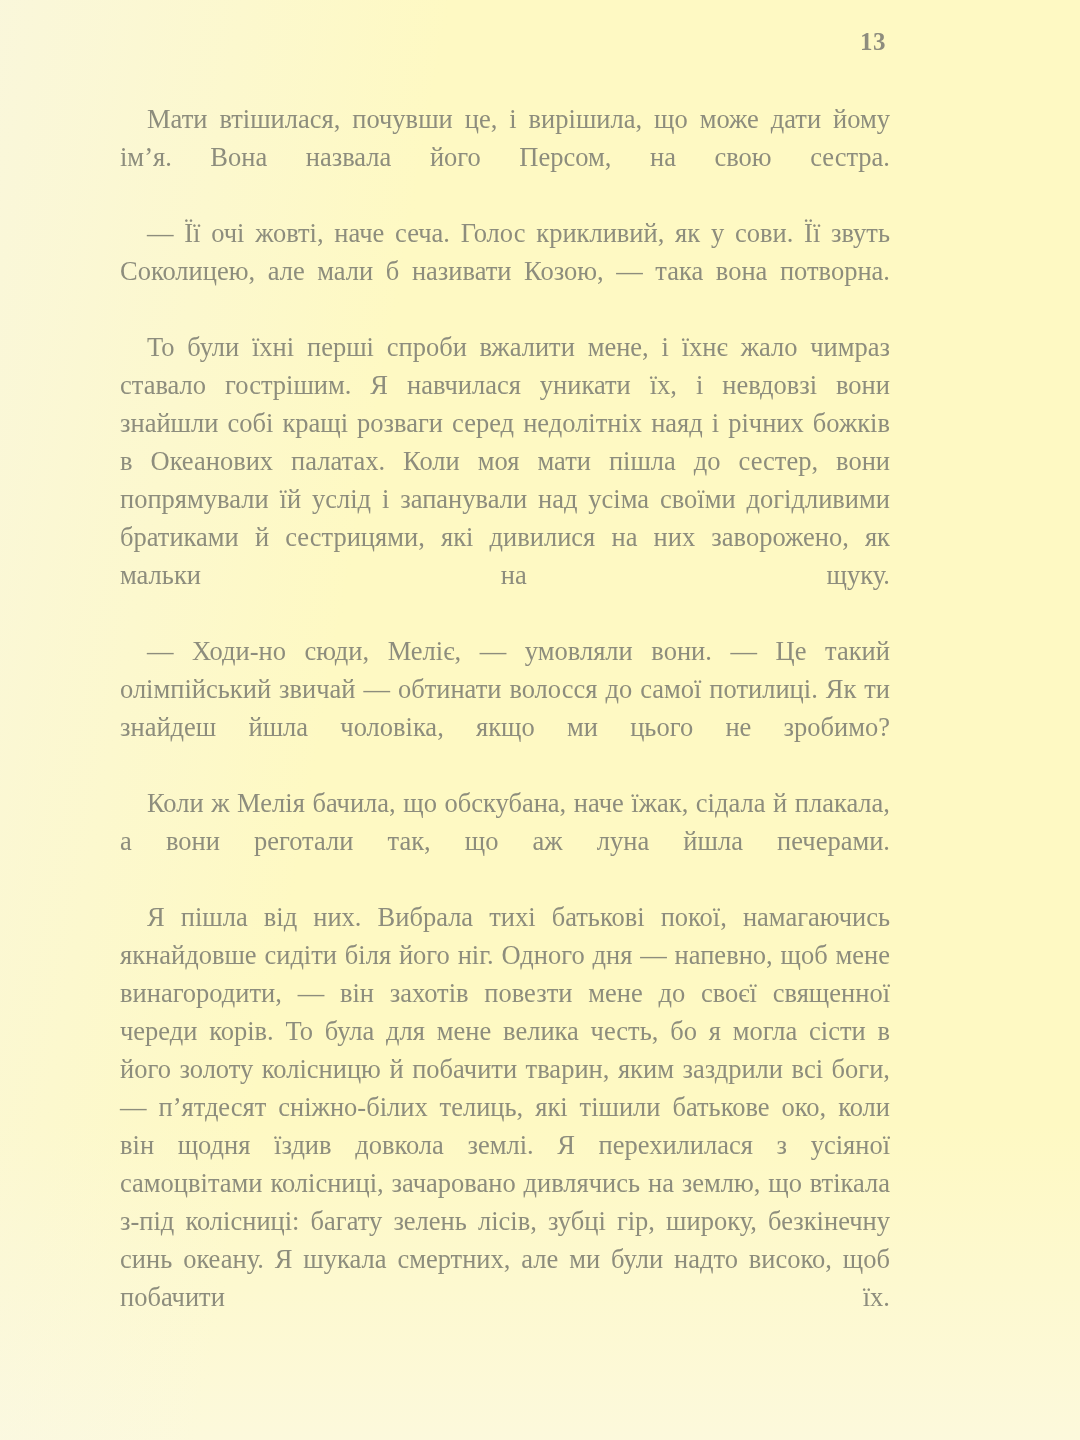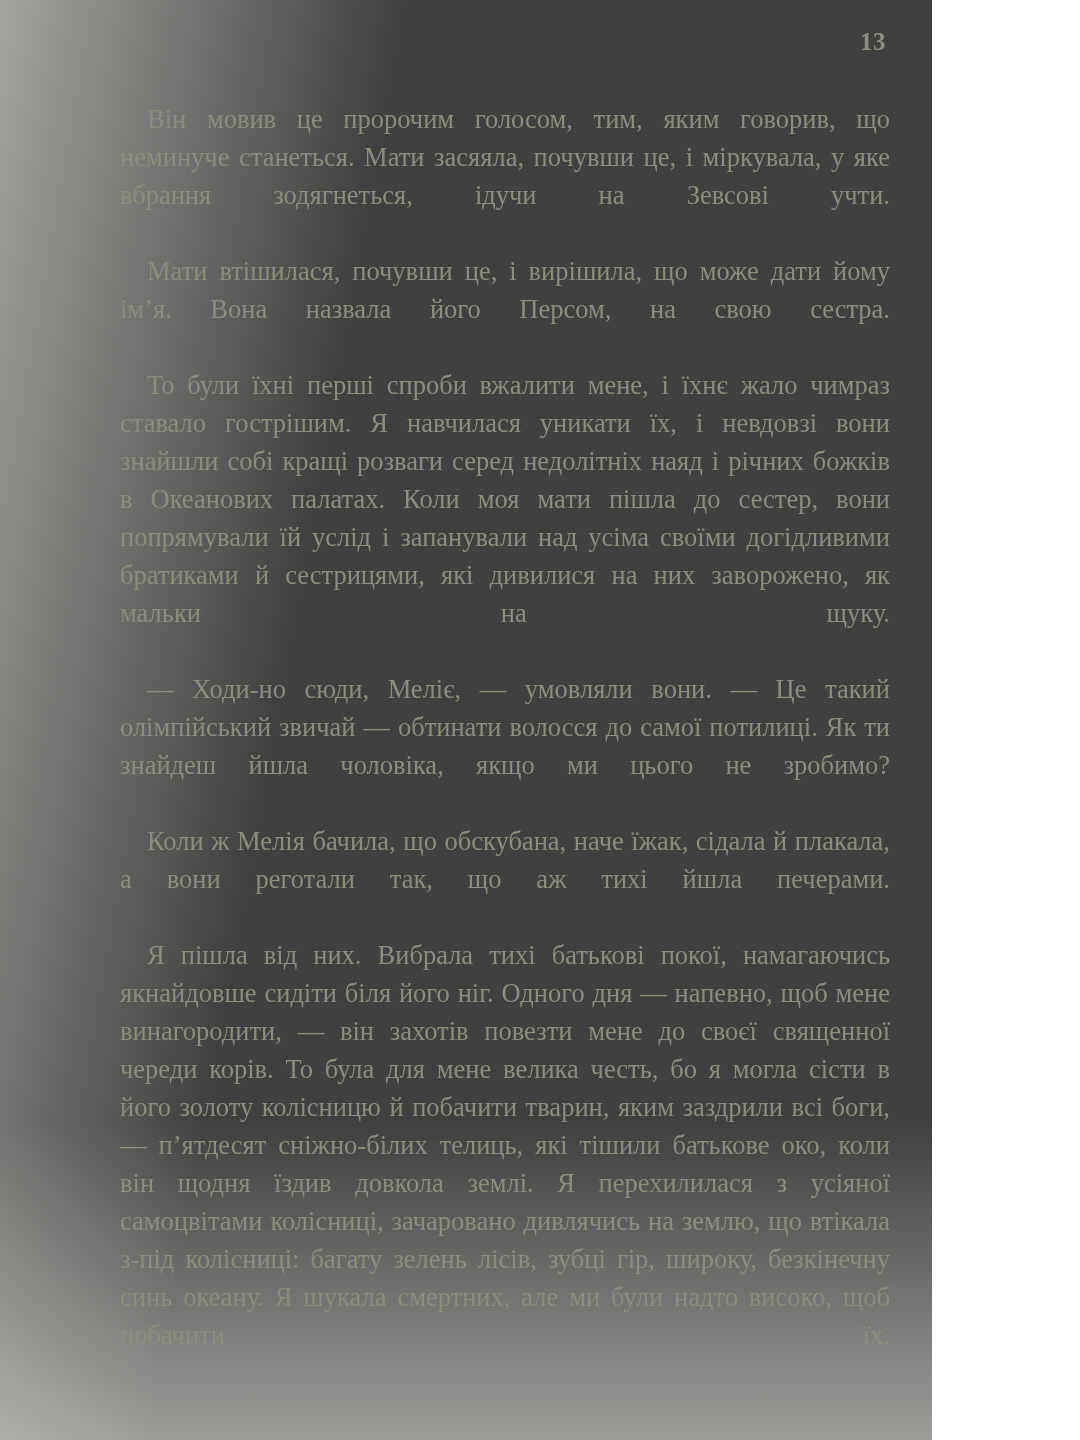--- a/index.html
+++ b/index.html
@@ -3,23 +3,23 @@
 <meta charset="utf-8">
 <style>
   html, body {
     margin: 0;
     padding: 0;
     background: #ffffff;
   }
 
   .page {
     position: relative;
-    width: 932px;
+    width: 1080px;
     height: 1440px;
-    background: #404040;
+    background: #fef9c3;
     overflow: hidden;
     box-sizing: border-box;
   }
 
   
   .paper-texture {
     position: absolute;
     inset: 0;
     pointer-events: none;
     background:
@@ -70,21 +70,21 @@
 </head>
 <body>
 
 <div class="page">
 
   <div class="paper-texture"></div>
 
   <div class="folio">13</div>
 
   <div class="text-block">
-    <p class="para">Він мовив це пророчим голосом, тим, яким говорив, що неминуче станеться. Мати засяяла, почувши це, і міркувала, у яке вбрання зодягнеться, ідучи на Зевсові учти.</p>
     <p class="para">Мати втішилася, почувши це, і вирішила, що може дати йому ім’я. Вона назвала його Персом, на свою сестра.</p>
+    <p class="para">— Її очі жовті, наче сеча. Голос крикливий, як у сови. Її звуть Соколицею, але мали б називати Козою, — така вона потворна.</p>
     <p class="para">То були їхні перші спроби вжалити мене, і їхнє жало чимраз ставало гострішим. Я навчилася уникати їх, і невдовзі вони знайшли собі кращі розваги серед недолітніх наяд і річних божків в Океанових палатах. Коли моя мати пішла до сестер, вони попрямували їй услід і запанували над усіма своїми догідливими братиками й сестрицями, які дивилися на них заворожено, як мальки на щуку.</p>
     <p class="para">— Ходи-но сюди, Меліє, — умовляли вони. — Це такий олімпійський звичай — обтинати волосся до самої потилиці. Як ти знайдеш йшла чоловіка, якщо ми цього не зробимо?</p>
-    <p class="para">Коли ж Мелія бачила, що обскубана, наче їжак, сідала й плакала, а вони реготали так, що аж тихі йшла печерами.</p>
+    <p class="para">Коли ж Мелія бачила, що обскубана, наче їжак, сідала й плакала, а вони реготали так, що аж луна йшла печерами.</p>
     <p class="para">Я пішла від них. Вибрала тихі батькові покої, намагаючись якнайдовше сидіти біля його ніг. Одного дня — напевно, щоб мене винагородити, — він захотів повезти мене до своєї священної череди корів. То була для мене велика честь, бо я могла сісти в його золоту колісницю й побачити тварин, яким заздрили всі боги, — п’ятдесят сніжно-білих телиць, які тішили батькове око, коли він щодня їздив довкола землі. Я перехилилася з усіяної самоцвітами колісниці, зачаровано дивлячись на землю, що втікала з-під колісниці: багату зелень лісів, зубці гір, широку, безкінечну синь океану. Я шукала смертних, але ми були надто високо, щоб побачити їх.</p>
   </div>
 
 </div>
 
 </body></html>

